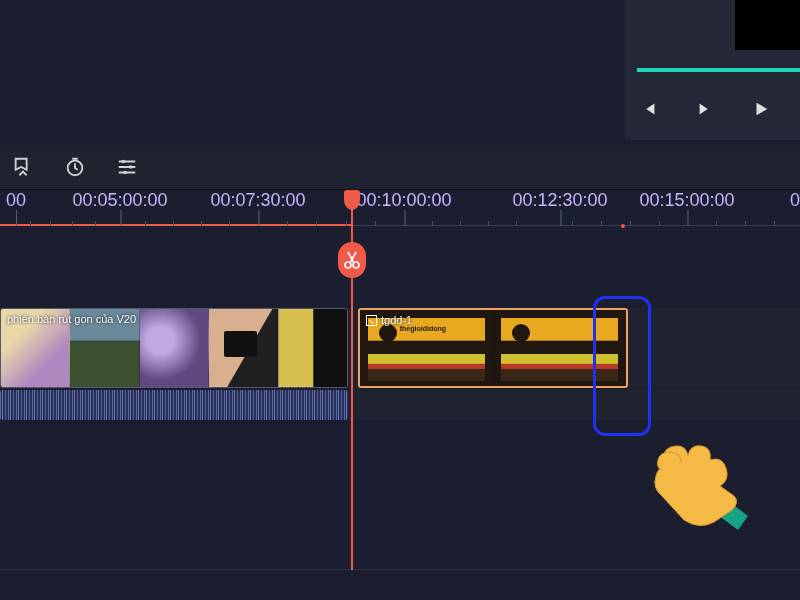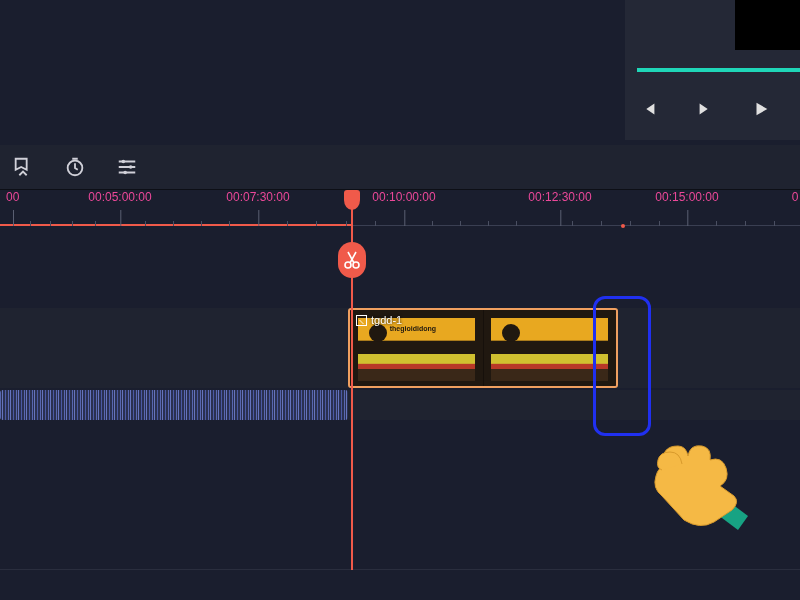--- a/index.html
+++ b/index.html
@@ -63,21 +63,21 @@
     height: 1px; background: #3a3f52;
   }
   .ruler-line.played {
     position: absolute;
     bottom: 14px; left: 0;
     height: 2px;
     background: #f05a4a;
   }
   .tick {
     position: absolute; top: 0;
-    font-size: 12px; color: #ec4899;
+    font-size: 18px; color: #c4b5fd;
     transform: translateX(-50%);
   }
   .tick.first { transform: none; }
   .tick .mark { position:absolute; left:50%; top:20px; width:1px; height:16px; background:#5a5f72;}
   .minor-ticks { position:absolute; bottom:14px; left:0; right:0;}
   .mtick { position:absolute; width:1px; height:5px; background:#4a4f62; top:-5px;}
   .red-dot-marker {
     position: absolute;
     bottom: 14px;
     width: 4px; height: 4px; border-radius: 50%;
@@ -144,21 +144,21 @@
   .thumb { flex: 1; background:#333; position:relative; border-right:1px solid rgba(0,0,0,.25);}
   .thumb:last-child{border:none;}
   .t-a{background:linear-gradient(135deg,#e8d8a8 30%,#b088c0 70%);}
   .t-b{background:linear-gradient(180deg,#6a8a9a 40%,#2a3a4a 41%,#3a5030 42%);}
   .t-c{background:radial-gradient(ellipse at 30% 40%,#c0a8e0 20%,#604880 60%);}
   .t-d{background:linear-gradient(120deg,#d8b090 55%,#202020 56%); position:relative;}
   .t-d::after{content:""; position:absolute; left:22%; top:28%; width:48%; height:34%; background:#111; border-radius:2px;}
   .t-e{background:linear-gradient(90deg,#d8c050 50%,#101010 51%);}
 
   .clip2 {
-    left: 348px; width: 270px;
+    left: 358px; width: 270px;
     border: 2px solid #f0a060;
     background:#4c1d95;
   }
   .clip2-label {
     position: absolute; top: 4px; left: 6px;
     font-size: 11px; color: #fff;
     text-shadow: 0 0 3px #000;
     z-index: 5;
     display:flex; align-items:center; gap:4px;
   }
@@ -339,20 +339,30 @@
     <svg width="16" height="18" viewBox="0 0 16 18">
       <circle cx="4" cy="14" r="3" fill="none" stroke="#fff" stroke-width="1.6"></circle>
       <circle cx="12" cy="14" r="3" fill="none" stroke="#fff" stroke-width="1.6"></circle>
       <path d="M6 12L12 1M10 12L4 1" stroke="#fff" stroke-width="1.6" fill="none"></path>
     </svg>
   </div>
 </div>
 
 <div class="tracks">
   <div class="track-row video-track">
+    <div class="clip clip1">
+      <div class="clip1-label">phiên bản rút gọn của V20</div>
+      <div class="thumbs">
+        <div class="thumb t-a"></div>
+        <div class="thumb t-b"></div>
+        <div class="thumb t-c"></div>
+        <div class="thumb t-d"></div>
+        <div class="thumb t-e"></div>
+      </div>
+    </div>
     <div class="clip clip2">
       <div class="clip2-label">
         <span class="img-icon"></span>
         <span>tgdd-1</span>
       </div>
       <div class="clip2-thumbs">
         <div class="c2t">
             <span class="brand-dot"></span>
             <span class="brand-txt">thegioididong</span>
           </div>

